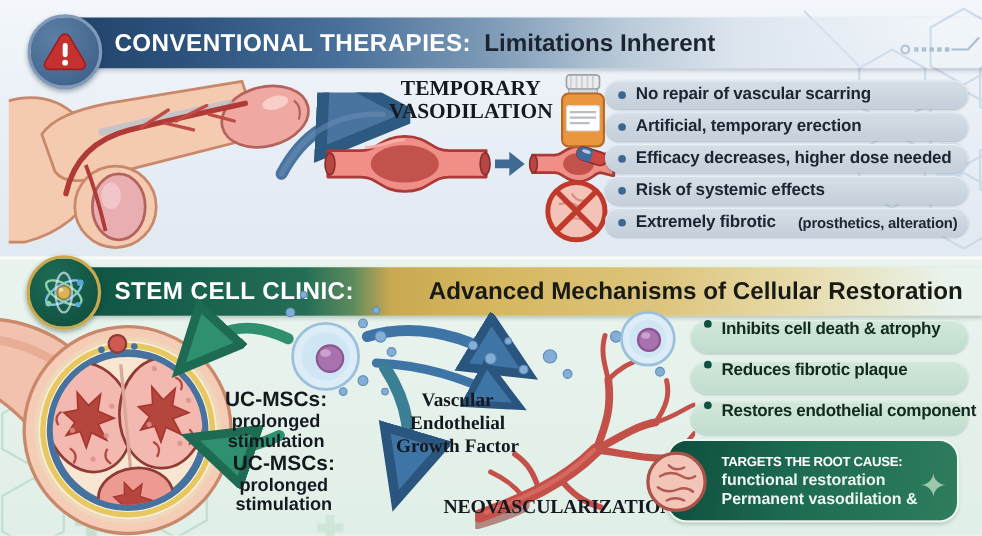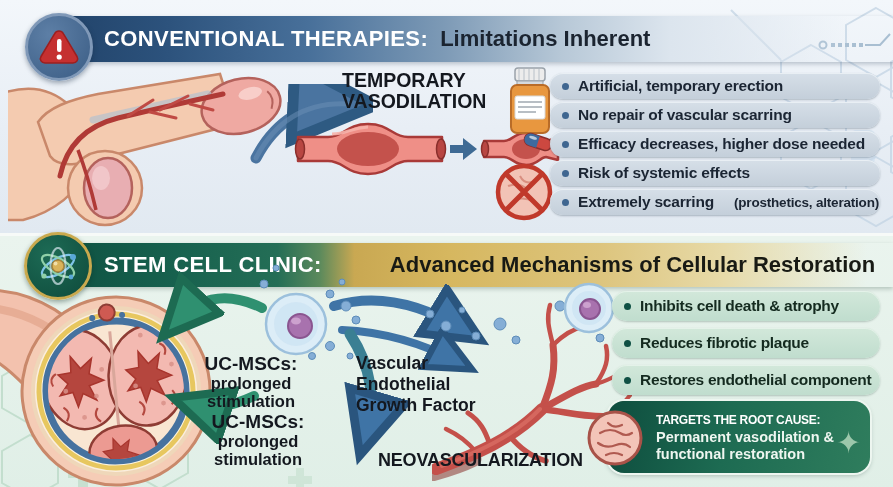--- a/index.html
+++ b/index.html
@@ -26,36 +26,36 @@
   .banner2 .t2{color:#181a14;margin-left:20px;}
 
   .icon-circle{position:absolute;border-radius:50%;display:flex;align-items:center;justify-content:center;z-index:5;}
   .warn-circle{left:25px;top:13px;width:62px;height:62px;
     background:radial-gradient(circle at 35% 30%,#5d7fa6,#3b5d85);border:3px solid #8099b8;box-shadow:0 2px 5px rgba(20,40,65,.4);}
   .atom-circle{left:24px;top:-4px;width:62px;height:62px;
     background:radial-gradient(circle at 35% 30%,#1d6b55,#0e4a3b);border:3px solid #c9a94e;box-shadow:0 2px 5px rgba(10,45,35,.4);}
 
   
   .abs{position:absolute;}
-  .lbl{color:#14181f;}
+  .lbl{color:#14181f;text-align:center;font-family:Liberation Serif, serif;}
 
   
   .temp-label{left:342px;top:70px;width:172px;font-size:19.5px;line-height:21px;font-weight:800;}
   .chips{left:550px;top:73px;width:330px;display:flex;flex-direction:column;gap:3px;}
   .chip{height:26px;border-radius:13px;display:flex;align-items:center;padding:0 12px;
     background:linear-gradient(180deg,#d6dfe8,#c4cfda);box-shadow:0 1px 2px rgba(30,50,70,.3), inset 0 1px 0 #e9eff4;
     font-size:15.5px;font-weight:700;color:#1b2533;letter-spacing:-.2px;white-space:nowrap;}
   .chip .dot{width:7px;height:7px;border-radius:50%;background:#3f6690;margin-right:9px;flex:0 0 auto;}
   .chip .note{font-size:13.5px;font-weight:600;margin-left:20px;}
 
   
   .chips-green{left:612px;top:55px;width:268px;display:flex;flex-direction:column;gap:7px;}
-  .gchip{height:30px;border-radius:15px;display:flex;align-items:center;padding:0 12px;
+  .gchip{height:30px;border-radius:15px;display:flex;align-items:flex-start;padding:0 12px;
     background:linear-gradient(180deg,#d2e8da,#c0ddce);box-shadow:0 1px 2px rgba(25,60,45,.25), inset 0 1px 0 #e4f2e9;
-    font-size:15.5px;font-weight:700;color:#142a1f;letter-spacing:-.3px;white-space:nowrap;}
+    font-size:15.5px;font-weight:700;color:#142a1f;letter-spacing:-.3px;white-space:nowrap;margin-left:16px;}
   .gchip .dot{width:7px;height:7px;border-radius:50%;background:#0f5044;margin-right:9px;flex:0 0 auto;}
 
   .ucmsc{width:140px;text-align:center;}
   .ucmsc .h{font-size:19px;font-weight:800;color:#14181f;line-height:20px;}
   .ucmsc .s{font-size:16.5px;font-weight:600;color:#14181f;line-height:18px;}
   .vegf{left:356px;top:117px;width:120px;font-size:17.5px;line-height:21px;font-weight:600;}
   .neo{left:378px;top:214px;width:260px;font-size:18px;font-weight:800;letter-spacing:-.2px;}
 
   .badge{left:608px;top:165px;width:262px;height:72px;border-radius:16px;
     background:linear-gradient(100deg,#0e4d3e 0%,#1d6b52 45%,#2f7d5d 100%);
@@ -173,37 +173,37 @@
 
     <svg class="abs" style="left:494px;top:162px;" width="60" height="60" viewBox="0 0 60 60">
       <circle cx="30" cy="30" r="26" fill="#f2c3b6" stroke="#c0392b" stroke-width="4.5"></circle>
       <path d="M14 24 Q 24 20 32 26 M 20 38 Q 30 34 40 40 M 26 14 Q 30 22 38 20" fill="none" stroke="#d98f80" stroke-width="2"></path>
       <path d="M12 12 L48 48 M48 12 L12 48" stroke="#c0392b" stroke-width="5" stroke-linecap="round"></path>
     </svg>
 
     <div class="abs chips">
       <div class="chip">
           <span class="dot"></span>
+          <span>No repair of vascular scarring</span>
+        </div>
+      <div class="chip">
+          <span class="dot"></span>
           <span>Artificial, temporary erection</span>
         </div>
       <div class="chip">
           <span class="dot"></span>
-          <span>No repair of vascular scarring</span>
+          <span>Efficacy decreases, higher dose needed</span>
         </div>
       <div class="chip">
           <span class="dot"></span>
-          <span>Efficacy decreases, higher dose needed</span>
+          <span>Risk of systemic effects</span>
         </div>
       <div class="chip">
           <span class="dot"></span>
-          <span>Risk of systemic effects</span>
-        </div>
-      <div class="chip">
-          <span class="dot"></span>
-          <span>Extremely scarring</span>
+          <span>Extremely fibrotic</span>
           <span class="note">(prosthetics, alteration)</span>
         </div>
     </div>
   </div>
 
   <div class="sec-bottom">
 
     <svg class="abs" style="left:0;bottom:0;" width="340" height="160" viewBox="0 0 340 160">
       <g fill="none" stroke="#bcdac8" stroke-width="2" opacity="0.8">
         <polygon points="30,30 58,46 58,78 30,94 2,78 2,46"></polygon>
@@ -375,22 +375,22 @@
           <span>Reduces fibrotic plaque</span>
         </div>
       <div class="gchip">
           <span class="dot"></span>
           <span>Restores endothelial component</span>
         </div>
     </div>
 
     <div class="abs badge">
       <div class="bt">TARGETS THE ROOT CAUSE:</div>
+      <div class="bl">functional restoration</div>
       <div class="bl">Permanent vasodilation &amp;</div>
-      <div class="bl">functional restoration</div>
     </div>
     <svg class="abs" style="left:586px;top:173px;" width="58" height="58" viewBox="0 0 58 58">
       <circle cx="29" cy="29" r="26" fill="#f3c4b8" stroke="#a85248" stroke-width="3"></circle>
       <g fill="none" stroke="#b05a50" stroke-width="2.2" stroke-linecap="round">
         <path d="M14 24 Q 24 18 34 24 Q 40 28 46 24"></path>
         <path d="M12 34 Q 20 40 30 36 Q 38 33 44 38"></path>
         <path d="M22 14 Q 28 20 36 16"></path>
         <path d="M20 46 Q 28 42 36 46"></path>
       </g>
     </svg>

